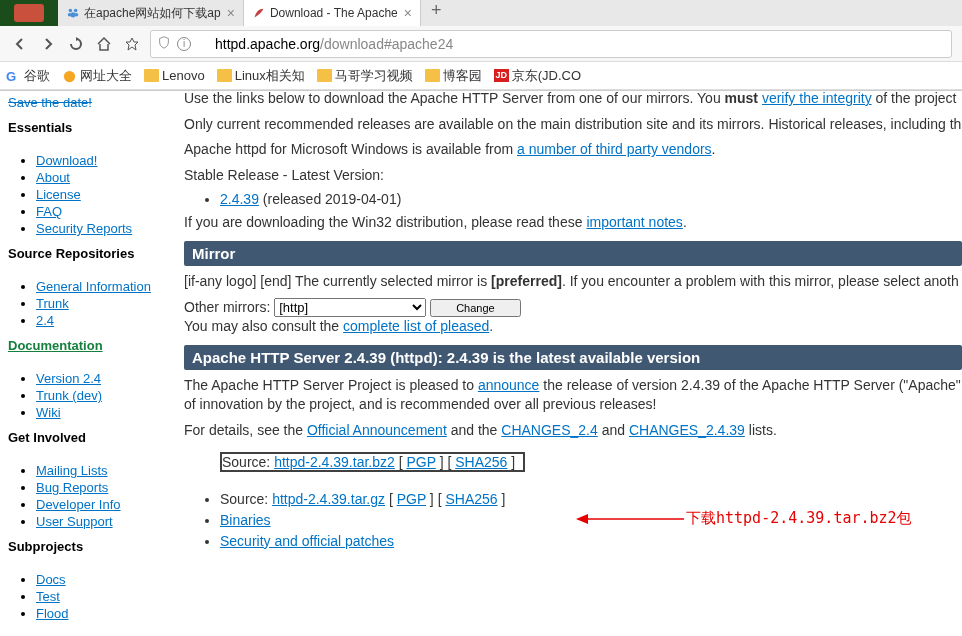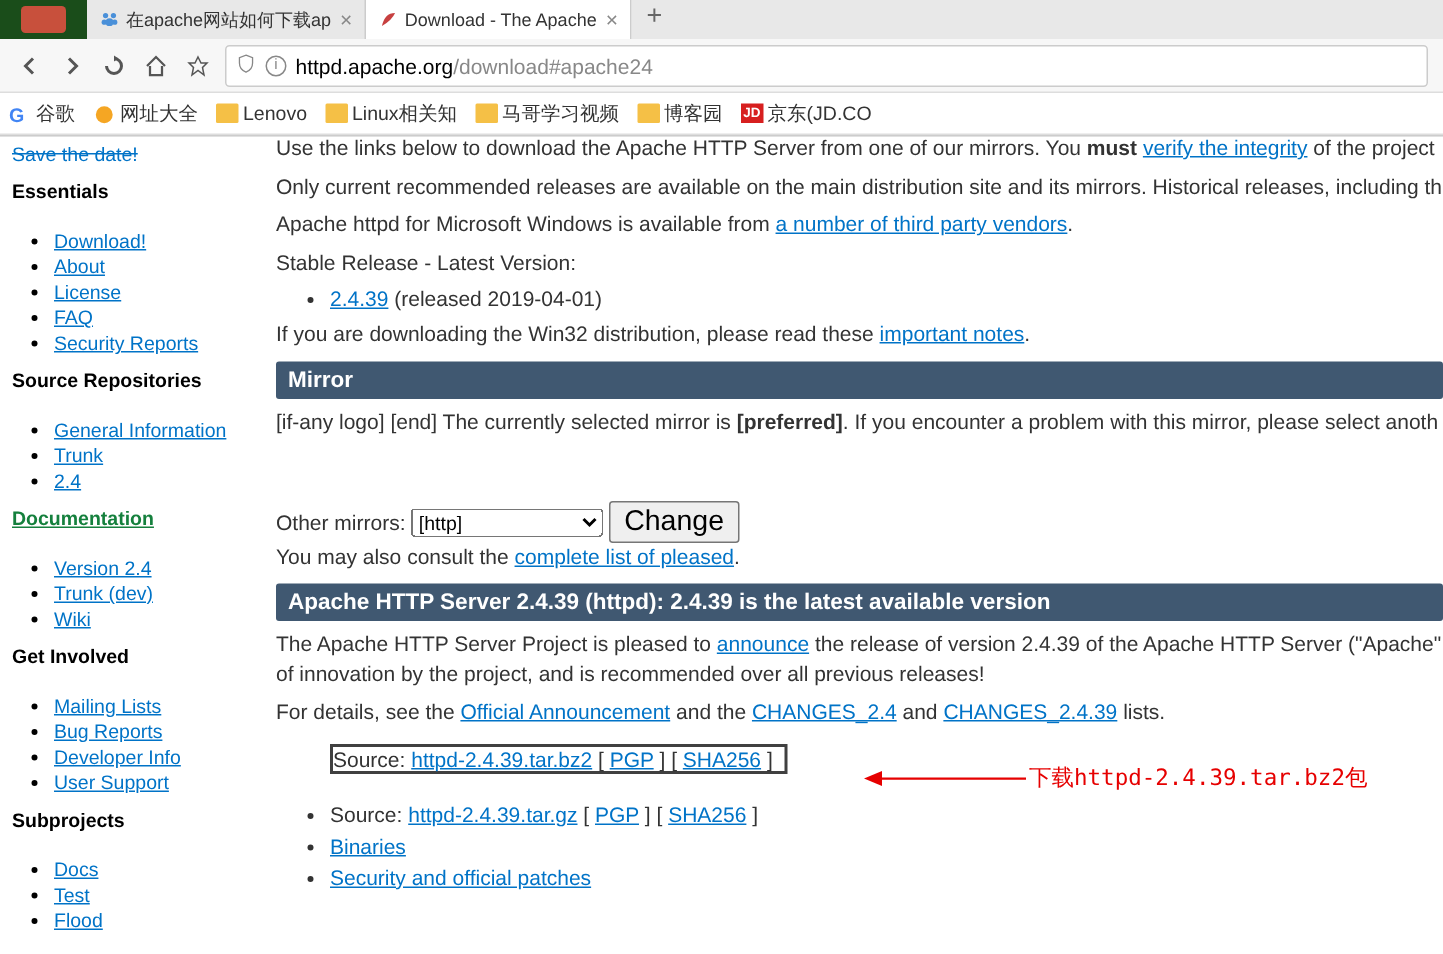--- a/index.html
+++ b/index.html
@@ -15,21 +15,21 @@
   .tab.active { background: #fff; }
   .tab-icon { width: 14px; height: 14px; margin-right: 4px; flex-shrink: 0; }
   .tab-title { overflow: hidden; white-space: nowrap; text-overflow: ellipsis; flex: 1; }
   .tab-close { margin-left: 6px; color: #888; font-size: 14px; cursor: pointer; }
   .new-tab { padding: 0 10px; font-size: 18px; color: #666; cursor: pointer; }
   
   .nav-row { display: flex; align-items: center; height: 36px; padding: 0 6px; background: #f7f7f7; border-bottom: 1px solid #ddd; }
   .nav-btn { width: 28px; height: 28px; display: flex; align-items: center; justify-content: center; font-size: 16px; color: #555; cursor: pointer; }
   .urlbar { flex: 1; display: flex; align-items: center; height: 28px; background: #fff; border: 1px solid #ccc; border-radius: 3px; margin: 0 4px; padding: 0 6px; }
   .url-info { width: 14px; height: 14px; border: 1px solid #888; border-radius: 50%; font-size: 10px; display:flex; align-items:center; justify-content:center; color:#888; margin-right:6px; }
-  .url-text { font-size: 14px; }
+  .url-text { font-size: 14px; margin-left: 18px; }
   .url-text .host { color: #000; }
   .url-text .path { color: #888; }
   
   .bookmarks-row { display: flex; align-items: center; height: 28px; padding: 0 6px; background: #fff; border-bottom: 1px solid #ddd; font-size: 13px; }
   .bm-item { display: flex; align-items: center; margin-right: 12px; cursor: pointer; }
   .bm-icon { width: 15px; height: 13px; margin-right: 3px; }
   .folder-icon { background: #f5c046; border-radius: 1px; }
   
   
   .content-wrap { display: flex; height: calc(636px - 90px); }
@@ -38,22 +38,22 @@
   .sidebar ul { margin: 18px 0 2px 0; padding-left: 28px; }
   .sidebar li { margin: 2px 0; list-style: disc; color: #000; }
   .sidebar li a { color: #0073c7; }
   .doc-head { color: #15803d; text-decoration: underline; font-weight: bold; margin-top: 10px; display: block; }
   
   .main { flex: 1; padding: 4px 0 0 6px; overflow: hidden; position: relative; }
   .main p { margin: 6px 0; font-size: 14px; color: #333; line-height: 1.4; }
   .main ul { padding-left: 36px; margin: 6px 0; }
   .main li { margin: 5px 0; font-size: 14px; list-style: disc; }
   .section-bar { background: #405871; color: #fff; font-weight: bold; font-size: 15px; padding: 4px 8px; border-radius: 2px; margin: 8px 0 6px 0; }
-  select { font-size: 13px; width: 128px; }
-  button.change { font-size: 19px; padding: 1px 8px; margin-top: 36px; }
+  select { font-size: 13px; width: 152px; }
+  button.change { font-size: 11px; padding: 1px 24px; }
   .red-box { border: 2px solid #404040; padding: 0 8px 0 0; display: inline-block; text-align: right; }
   .annotation { position: absolute; color: #e60000; font-family: "SimSun", monospace; font-size: 15px; }
   .arrow-svg { position: absolute; }
   
   .strike { text-decoration: line-through; color: #0073c7; }
 </style>
 </head>
 <body>
 
 <div class="browser-chrome">

